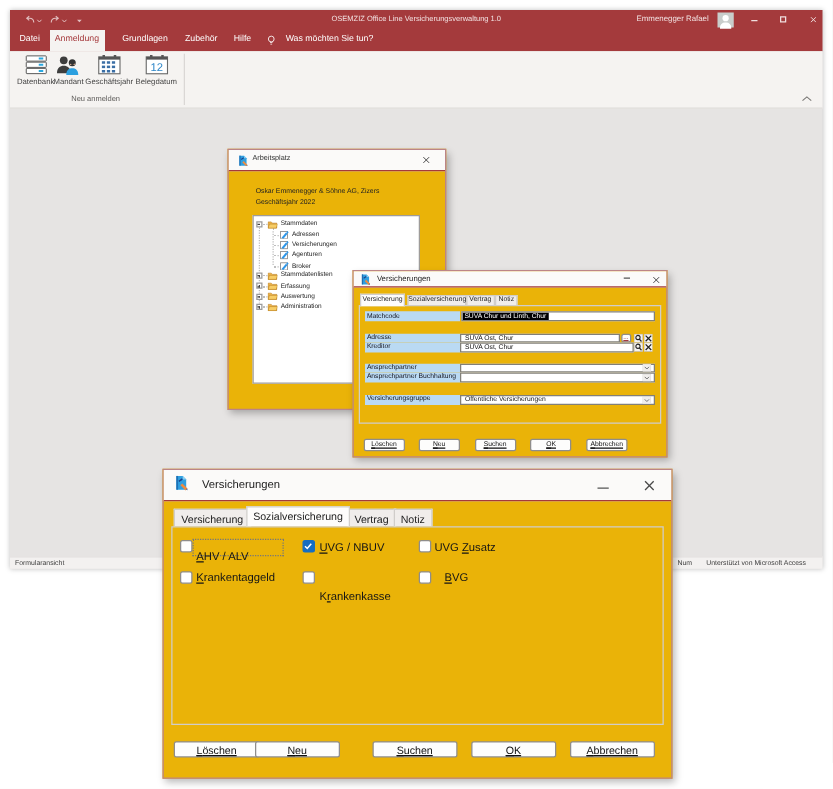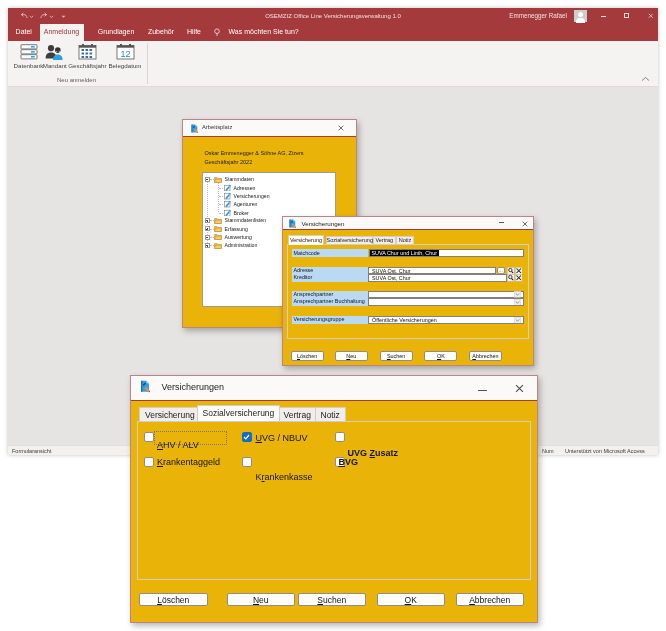--- a/index.html
+++ b/index.html
@@ -6,21 +6,21 @@
   *{box-sizing:border-box;font-family:"Liberation Sans",sans-serif;}
   .abs{position:absolute;}
   #win{position:absolute;left:8px;top:8px;width:650px;height:447px;background:#e6e4e3;box-shadow:0 0 4px rgba(0,0,0,0.25);}
   #titlebar{position:absolute;left:0;top:0;width:650px;height:16px;background:#a43a3c;color:#fff;}
   #tabrow{position:absolute;left:0;top:16px;width:650px;height:16.5px;background:#a43a3c;color:#fff;}
   #ribbon{position:absolute;left:0;top:32.5px;width:650px;height:46.5px;background:#f5f3f1;border-bottom:1px solid #dedbd9;}
   #statusbar{position:absolute;left:0;bottom:0;width:650px;height:10px;background:#f3f1f0;border-top:1px solid #e2e0de;font-size:5.5px;color:#3b3b3b;}
   .tab{position:absolute;top:0;height:16.5px;line-height:16px;font-size:7px;text-align:center;color:#fff;}
   .dlg{position:absolute;background:#eab308;border:1px solid #bc8486;box-shadow:2px 3px 6px rgba(0,0,0,0.28);}
   .dtitle{position:absolute;left:0;top:0;width:100%;background:#fbfaf9;border-bottom:1px solid #a43a3c;}
-  .btn{position:absolute;background:#fdfdfc;border:1px solid #8f8d8b;border-radius:2px;text-align:center;color:#111;}
+  .btn{position:absolute;background:#fdfdfc;border:1px solid #8f8d8b;border-radius:2px;text-align:center;color:#111;text-decoration:underline;}
   .bluelab{position:absolute;background:#badaf3;color:#14141e;overflow:hidden;white-space:nowrap;}
   .vfield{position:absolute;background:#fff;border:1px solid #828078;color:#111;overflow:hidden;white-space:nowrap;}
   .cb{position:absolute;width:10px;height:10px;background:#fff;border:1px solid #8f8d8b;border-radius:2px;}
   .cblab{position:absolute;font-size:9px;color:#151515;white-space:nowrap;}
   u{text-decoration:underline;text-underline-offset:1px;}
 </style>
 </head>
 <body>
 <div id="win">
 
@@ -334,27 +334,27 @@
 
   <div class="abs" style="left:23.5px;top:55px;width:73px;height:14px;border:1px dotted #777;"></div>
   <div class="cb" style="left:13.5px;top:56px;"></div>
   <div class="cblab" style="left:26.5px;top:64px;"><u>A</u>HV / ALV</div>
   <div class="cb" style="left:111px;top:56px;background:#146dc2;border-color:#146dc2;"></div>
   <svg class="abs" style="left:112.5px;top:58px" width="7" height="6" viewBox="0 0 7 6">
       <path d="M1 3 L2.8 4.8 L6 1" fill="none" stroke="#fff" stroke-width="1.2"></path>
     </svg>
   <div class="cblab" style="left:125px;top:56.5px;"><u>U</u>VG / NBUV</div>
   <div class="cb" style="left:204.5px;top:56px;"></div>
-  <div class="cblab" style="left:217px;top:72px;font-weight:bold;">UVG <u>Z</u>usatz</div>
+  <div class="cblab" style="left:217px;top:57px;">UVG <u>Z</u>usatz</div>
 
   <div class="cb" style="left:13.5px;top:80.5px;"></div>
   <div class="cblab" style="left:26.5px;top:80.5px;"><u>K</u>rankentaggeld</div>
   <div class="cb" style="left:111px;top:80.5px;"></div>
   <div class="cblab" style="left:125px;top:96px;">K<u>r</u>ankenkasse</div>
   <div class="cb" style="left:204.5px;top:80.5px;"></div>
-  <div class="cblab" style="left:208px;top:80.5px;font-weight:bold;"><u>B</u>VG</div>
+  <div class="cblab" style="left:225px;top:80.5px;"><u>B</u>VG</div>
 
   <div class="btn" style="left:8.5px;top:216.5px;width:68.5px;height:13px;font-size:8.5px;line-height:12px;"><u>L</u>öschen</div>
-  <div class="btn" style="left:96px;top:216.5px;width:68.5px;height:13px;font-size:8.5px;line-height:12px;"><u>N</u>eu</div>
+  <div class="btn" style="left:73px;top:216.5px;width:68.5px;height:13px;font-size:8.5px;line-height:12px;"><u>N</u>eu</div>
   <div class="btn" style="left:167px;top:216.5px;width:68.5px;height:13px;font-size:8.5px;line-height:12px;"><u>S</u>uchen</div>
   <div class="btn" style="left:246px;top:216.5px;width:68.5px;height:13px;font-size:8.5px;line-height:12px;"><u>O</u>K</div>
   <div class="btn" style="left:325px;top:216.5px;width:68.5px;height:13px;font-size:8.5px;line-height:12px;"><u>A</u>bbrechen</div>
 </div>
 
 </body></html>

